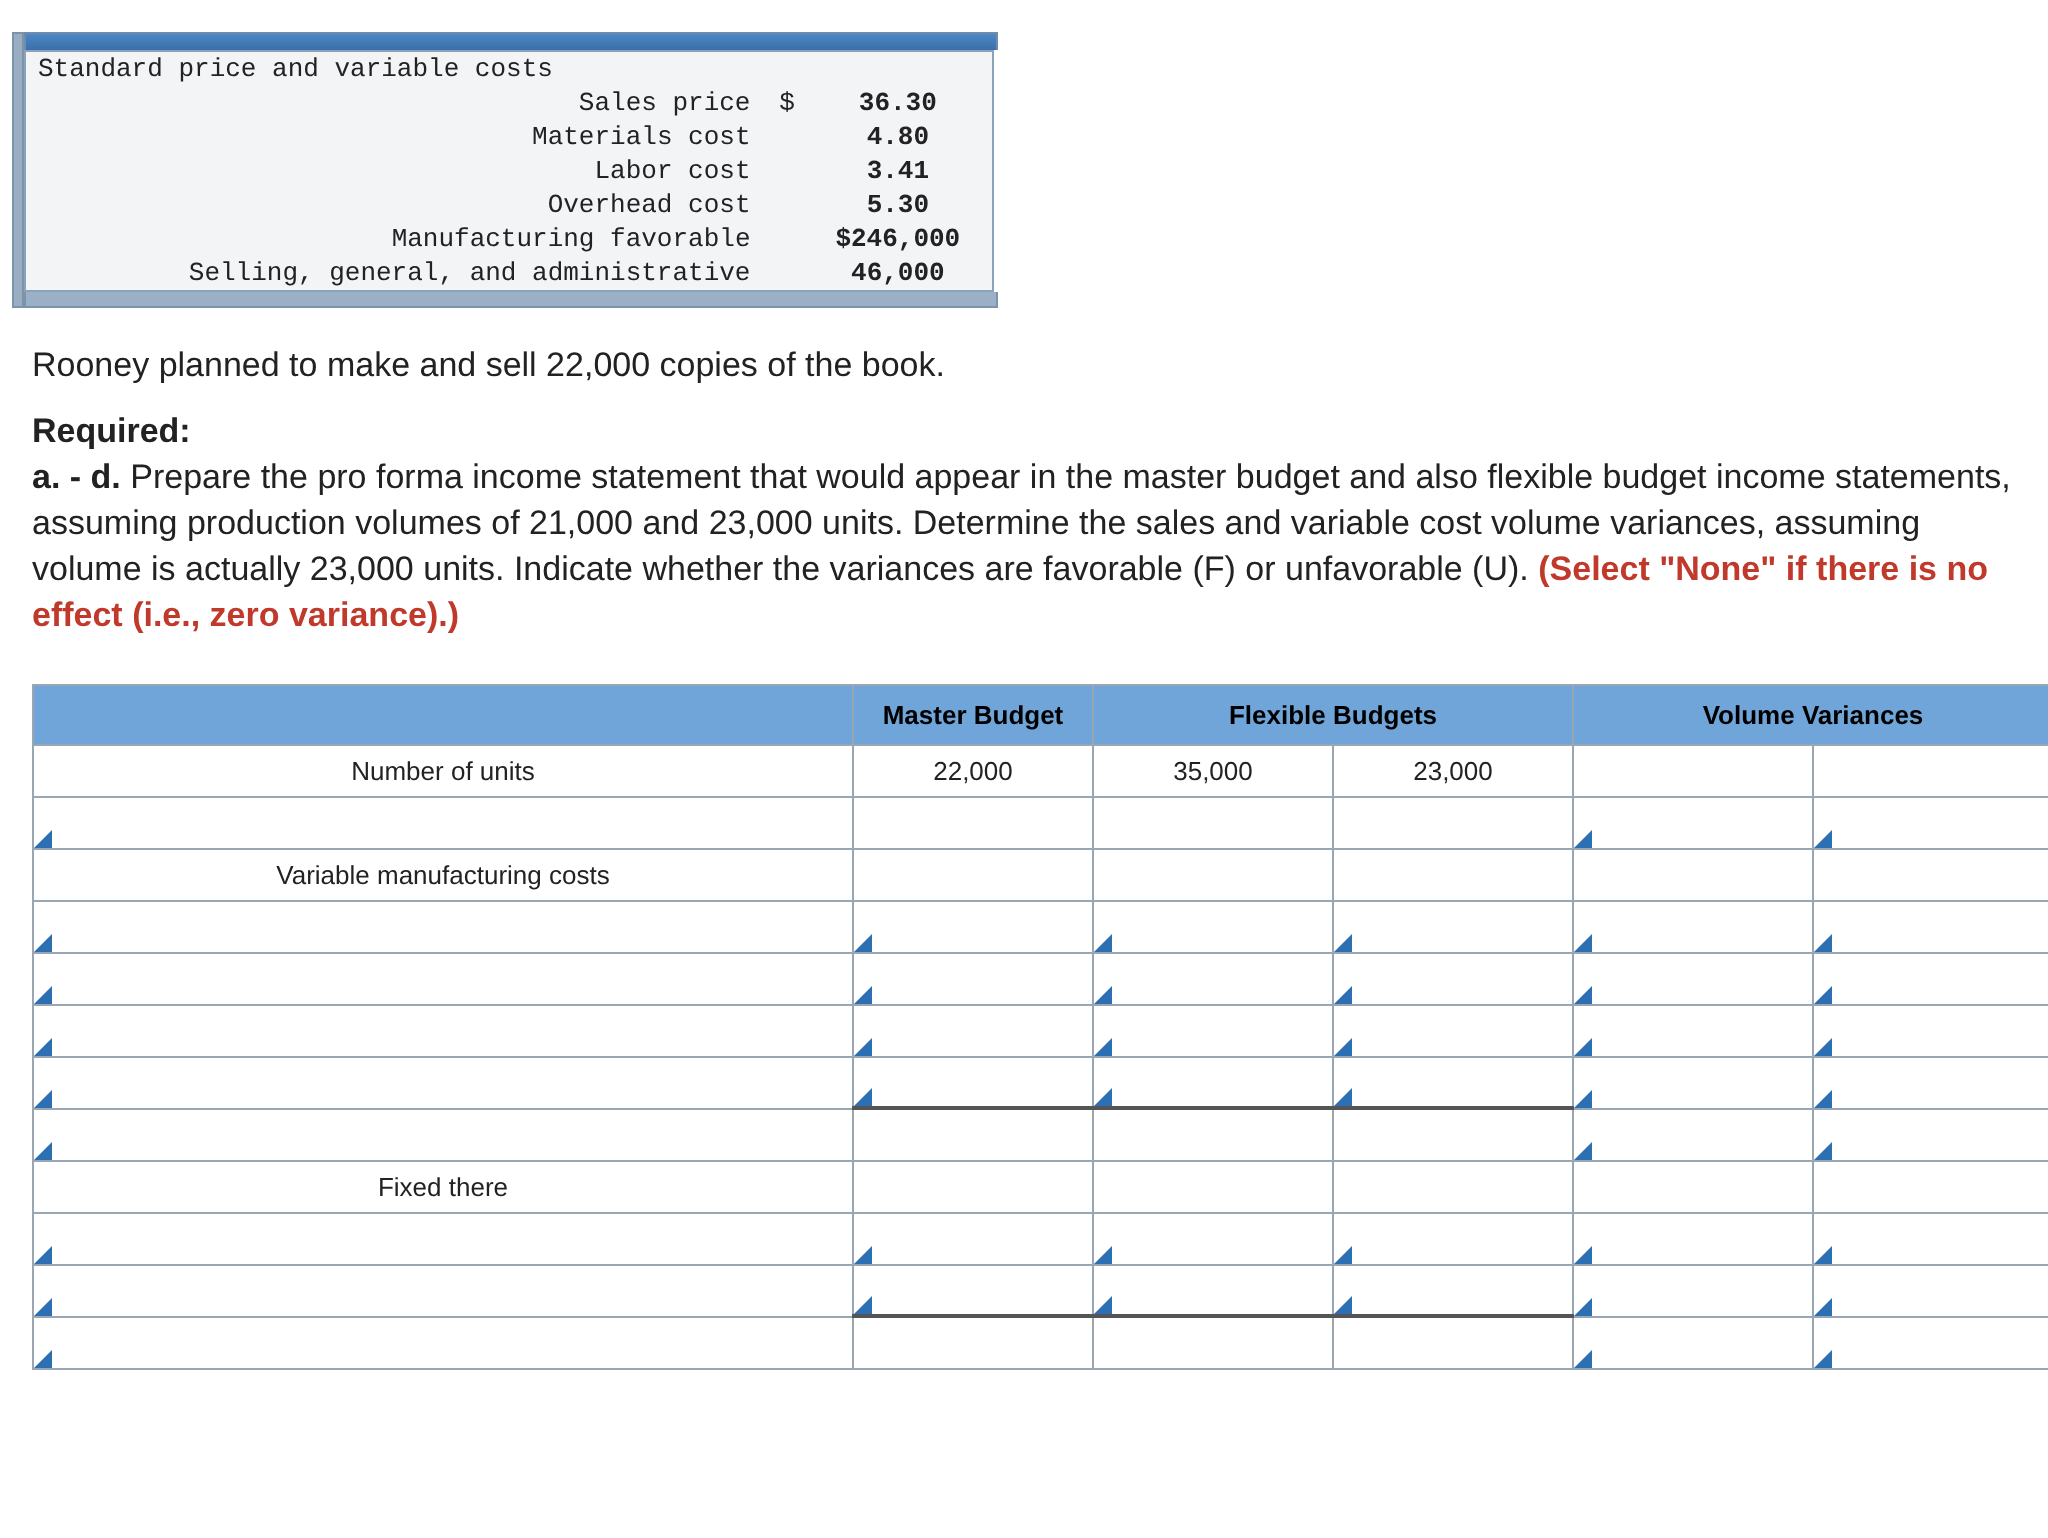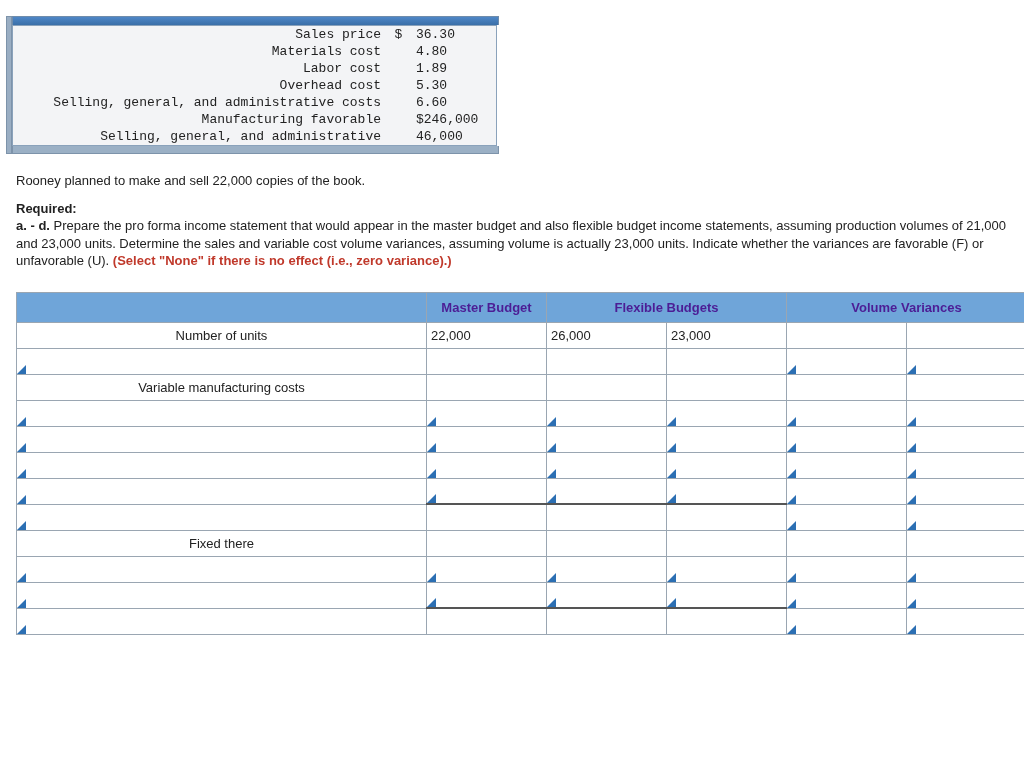--- a/index.html
+++ b/index.html
@@ -23,64 +23,64 @@
   }
   .given {
     border: 1px solid #8aa2bb;
     border-collapse: collapse;
     width: 485px;
     background: #f3f4f6;
   }
   .given td { padding: 1px 6px 1px 6px; vertical-align: top; white-space: nowrap; }
   .given .label { width: 370px; }
   .given .cur { width: 15px; text-align: center; }
-  .given .val { text-align: left; width: 80px; padding-right: 10px;}
+  .given .val { text-align: center; width: 80px; padding-right: 10px; font-weight: bold;}
   .indent1 { padding-left: 22px !important; text-align: right; }
   .left-ridge {
     position: absolute;
     left: -6px; top: 0;
     width: 6px; height: 100%;
     background: #9aaec3;
     border: 1px solid #7d93aa;
     box-sizing: border-box;
   }
   .bottom-ridge {
     height: 7px; width: 485px;
     background: #9bb0c5;
     border: 1px solid #7d93aa;
     border-top: none;
   }
 
-  .body-text { margin: 18px 4px 0 4px; line-height: 1.35; font-size: 13px; }
+  .body-text { margin: 18px 4px 0 4px; line-height: 1.35; font-size: 17px; }
   .body-text p { margin: 0 0 10px 0; }
   .red { color: #c0392b; font-weight: bold; }
 
   .answer-wrap { margin: 22px 4px 0 4px; }
   table.answer {
     border-collapse: collapse;
     width: 100%;
     table-layout: fixed;
   }
   table.answer th, table.answer td {
     border: 1px solid #9aa6b2;
     height: 26px;
     padding: 0 4px;
     font-size: 13px;
     box-sizing: border-box;
     position: relative;
   }
   table.answer th {
     background: #6fa5d9;
-    color: #4c1d95;
+    color: #000000;
     font-weight: bold;
     text-align: center;
     height: 30px;
   }
   .rowlabel { text-align: center; padding-left: 6px; background: #fff; }
-  .numcell { text-align: left; padding-right: 6px; background: #fff; }
+  .numcell { text-align: center; padding-right: 6px; background: #fff; }
   .editcell { background: #fff; }
   
   .tick::before {
     content: "";
     position: absolute;
     left: 0; bottom: 0;
     border-style: solid;
     border-width: 0 0 9px 9px;
     border-color: transparent transparent #2c6fb3 transparent;
   }
@@ -90,44 +90,42 @@
   col.c-vv    { width: 120px; }
 </style>
 </head>
 <body>
 
 <div class="given-wrap">
   <div class="left-ridge"></div>
   <div class="topbar"></div>
   <table class="given mono">
     <tbody>
+        <tr>
+          <td class="label" colspan="3">Standard price and variable costs</td>
+        </tr>
     <tr>
           <td class="label indent1">Sales price</td>
           <td class="cur">$</td>
           <td class="val">36.30</td>
         </tr>
     <tr>
           <td class="label indent1">Materials cost</td>
           <td class="cur"></td>
           <td class="val">4.80</td>
         </tr>
     <tr>
           <td class="label indent1">Labor cost</td>
           <td class="cur"></td>
-          <td class="val">1.89</td>
+          <td class="val">3.41</td>
         </tr>
     <tr>
           <td class="label indent1">Overhead cost</td>
           <td class="cur"></td>
           <td class="val">5.30</td>
-        </tr>
-    <tr>
-          <td class="label indent1">Selling, general, and administrative costs</td>
-          <td class="cur"></td>
-          <td class="val">6.60</td>
         </tr>
     <tr>
           <td class="label indent1">Manufacturing favorable</td>
           <td class="cur"></td>
           <td class="val">$246,000</td>
         </tr>
     <tr>
           <td class="label indent1">Selling, general, and administrative</td>
           <td class="cur"></td>
           <td class="val">46,000</td>
@@ -158,21 +156,21 @@
   <tbody>
         <tr>
     <th></th>
     <th>Master Budget</th>
     <th colspan="2">Flexible Budgets</th>
     <th colspan="2">Volume Variances</th>
   </tr>
   <tr>
     <td class="rowlabel">Number of units</td>
     <td class="numcell">22,000</td>
-    <td class="numcell">26,000</td>
+    <td class="numcell">35,000</td>
     <td class="numcell">23,000</td>
     <td class="editcell"></td>
     <td class="editcell"></td>
   </tr>
   <tr>
     <td class="rowlabel editcell tick"></td>
     <td class="editcell"></td>
     <td class="editcell"></td>
     <td class="editcell"></td>
     <td class="editcell tick"></td>

